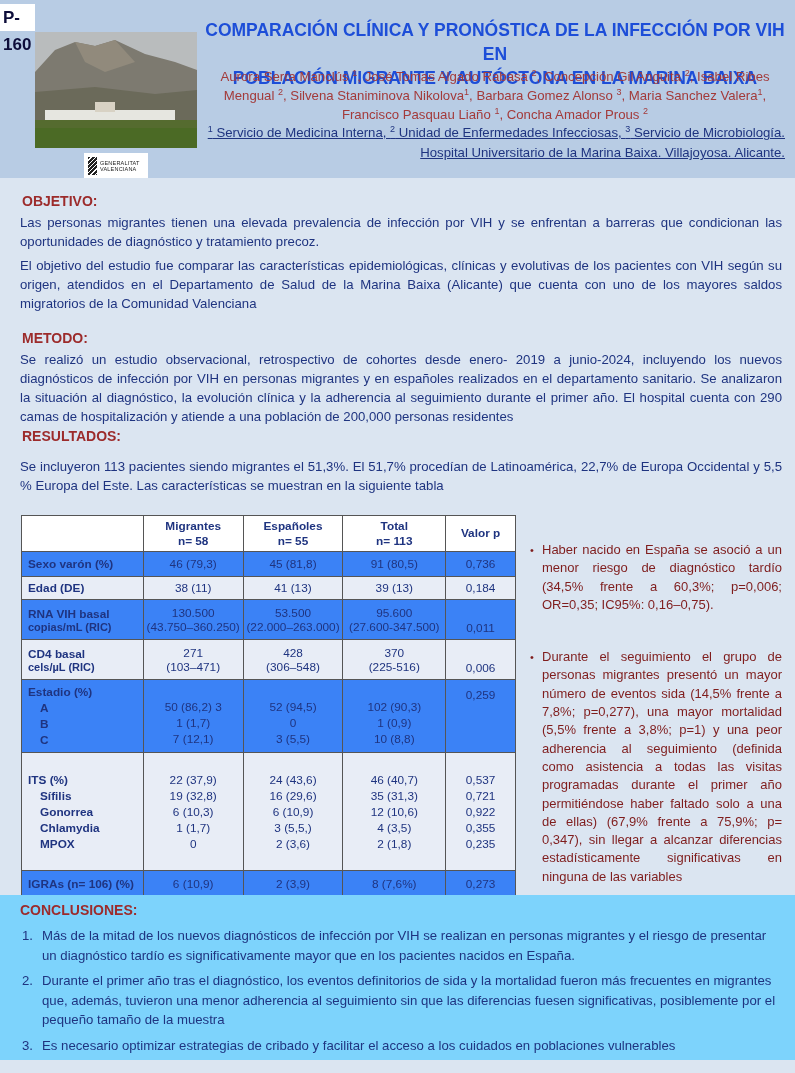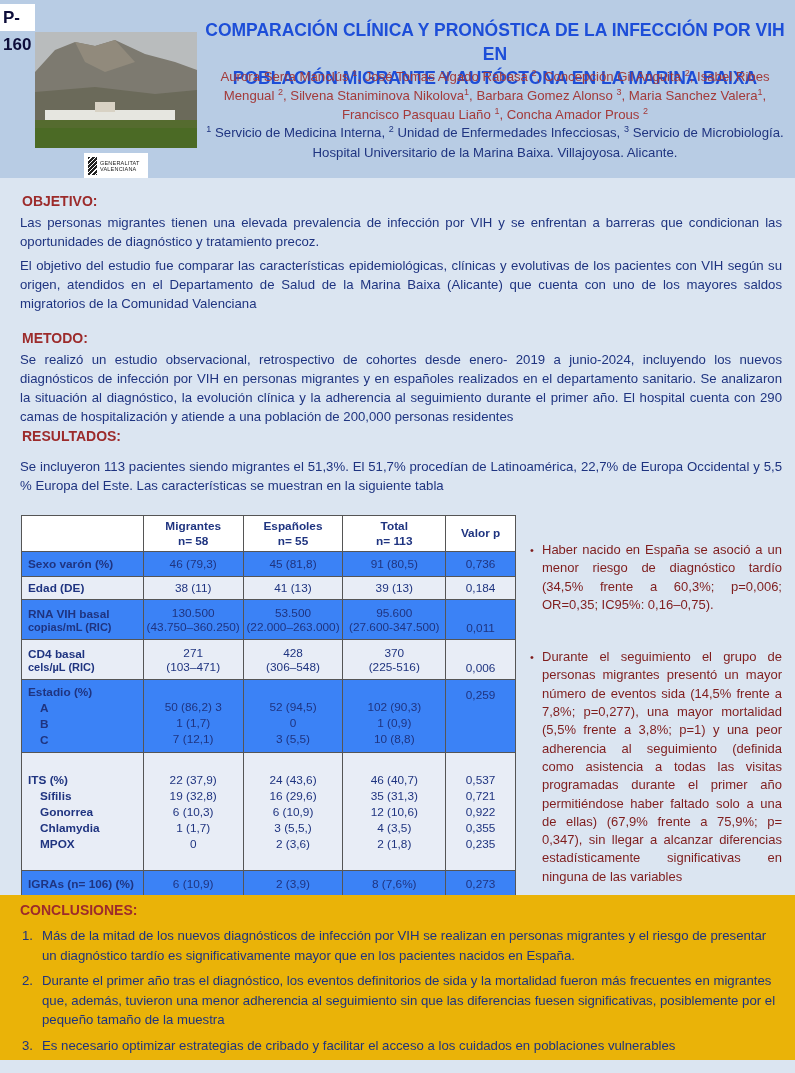--- a/index.html
+++ b/index.html
@@ -7,36 +7,36 @@
   body { background: #dbe5f1; font-family: "Liberation Sans", sans-serif; color: #1f3480; position: relative; }
   .header { position: absolute; left: 0; top: 0; width: 795px; height: 178px; background: #b8cce4; }
   .poster-id { position: absolute; left: 0; top: 4px; width: 35px; height: 27px; background: #fff; color: #0d0d3a; font-weight: bold; font-size: 17px; line-height: 27px; padding-left: 3px; }
   .photo { position: absolute; left: 35px; top: 32px; width: 162px; height: 116px; overflow: hidden; background: #9aa3a8; }
   .photo svg { display: block; }
   .logo { position: absolute; left: 84px; top: 153px; width: 64px; height: 25px; background: #fff; display: flex; align-items: center; padding-left: 4px; gap: 3px; }
   .logo .emblem { width: 9px; height: 18px; background: repeating-linear-gradient(135deg, #222 0 2px, #fff 2px 3px); }
   .logo .text { font-size: 5.5px; line-height: 6px; color: #222; letter-spacing: 0.2px; }
   .title { position: absolute; left: 205px; top: 18px; width: 580px; text-align: center; font-weight: bold; font-size: 17.5px; line-height: 24px; color: #1d4ed8; }
   .authors { position: absolute; left: 205px; top: 67px; width: 580px; text-align: center; font-size: 13.2px; line-height: 19px; color: #a33a3a; }
-  .affil { position: absolute; left: 205px; top: 123px; width: 580px; text-align: center; font-size: 13.2px; line-height: 20px; color: #1f3480; }
+  .affil { position: absolute; left: 205px; top: 123px; width: 580px; text-align: right; font-size: 13.2px; line-height: 20px; color: #1f3480; text-decoration: underline; }
   sup { font-size: 9px; vertical-align: super; line-height: 0; }
   .sec-h { position: absolute; left: 22px; font-weight: bold; font-size: 14px; color: #9c2b2b; }
   .para { position: absolute; left: 20px; width: 762px; font-size: 13.2px; line-height: 19px; text-align: justify; color: #1f3480; }
   table.res { position: absolute; left: 21px; top: 515px; width: 495px; border-collapse: collapse; font-size: 11.8px; color: #1f3480; }
   table.res td, table.res th { border: 1px solid #555; text-align: center; vertical-align: middle; }
   table.res th { background: #fff; font-weight: bold; height: 36px; line-height: 15px; }
   table.res td.lbl { text-align: left; font-weight: bold; padding-left: 6px; }
   table.res tr.dark td { background: #3b82f6; }
   table.res tr.light td { background: #e8edf6; }
   .sub { display: block; font-size: 11px; }
   .ind { padding-left: 12px; display: block; }
   .bullets { position: absolute; left: 530px; width: 252px; font-size: 13px; line-height: 18.3px; color: #7f1d1d; }
   .bullets li { list-style: none; position: relative; padding-left: 12px; text-align: justify; margin-bottom: 34px; }
   .bullets li::before { content: "•"; position: absolute; left: 0; top: 0; font-size: 11px; }
-  .concl { position: absolute; left: 0; top: 895px; width: 795px; height: 165px; background: #eab308; }
+  .concl { position: absolute; left: 0; top: 895px; width: 795px; height: 165px; background: #7dd3fc; }
   .concl .sec-h { left: 20px; top: 7px; }
   .concl ol { position: absolute; left: 22px; top: 31px; width: 760px; font-size: 13.2px; line-height: 19.5px; color: #1f3480; list-style: none; }
   .concl li { position: relative; padding-left: 20px; margin-bottom: 6px; }
   .concl li .num { position: absolute; left: 0; top: 0; }
 </style>
 </head>
 <body>
 
 <div class="header">
   <div class="poster-id">P-160</div>

